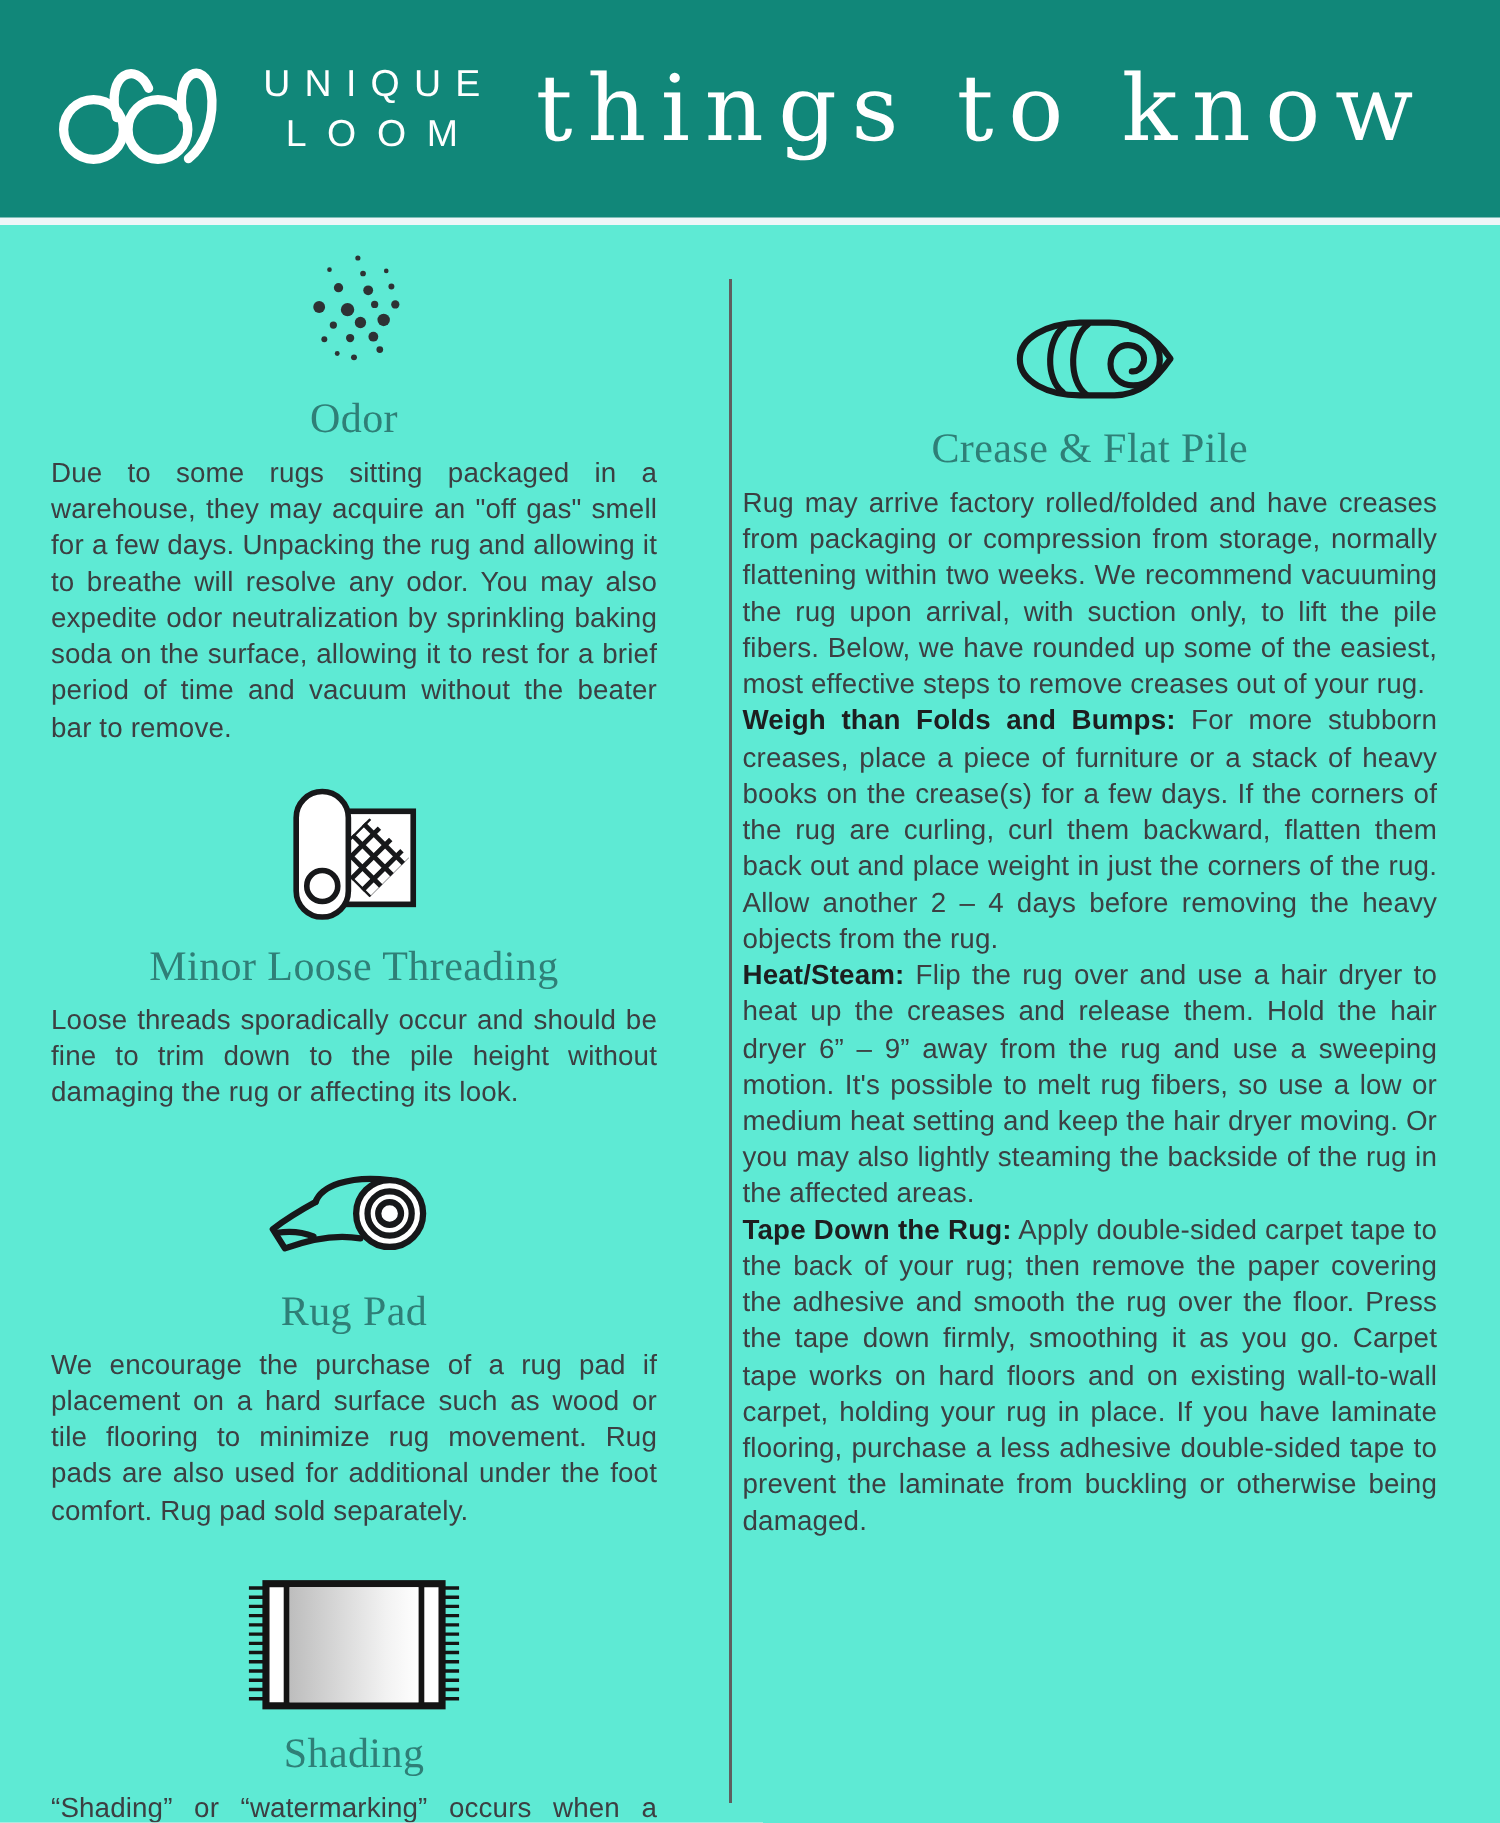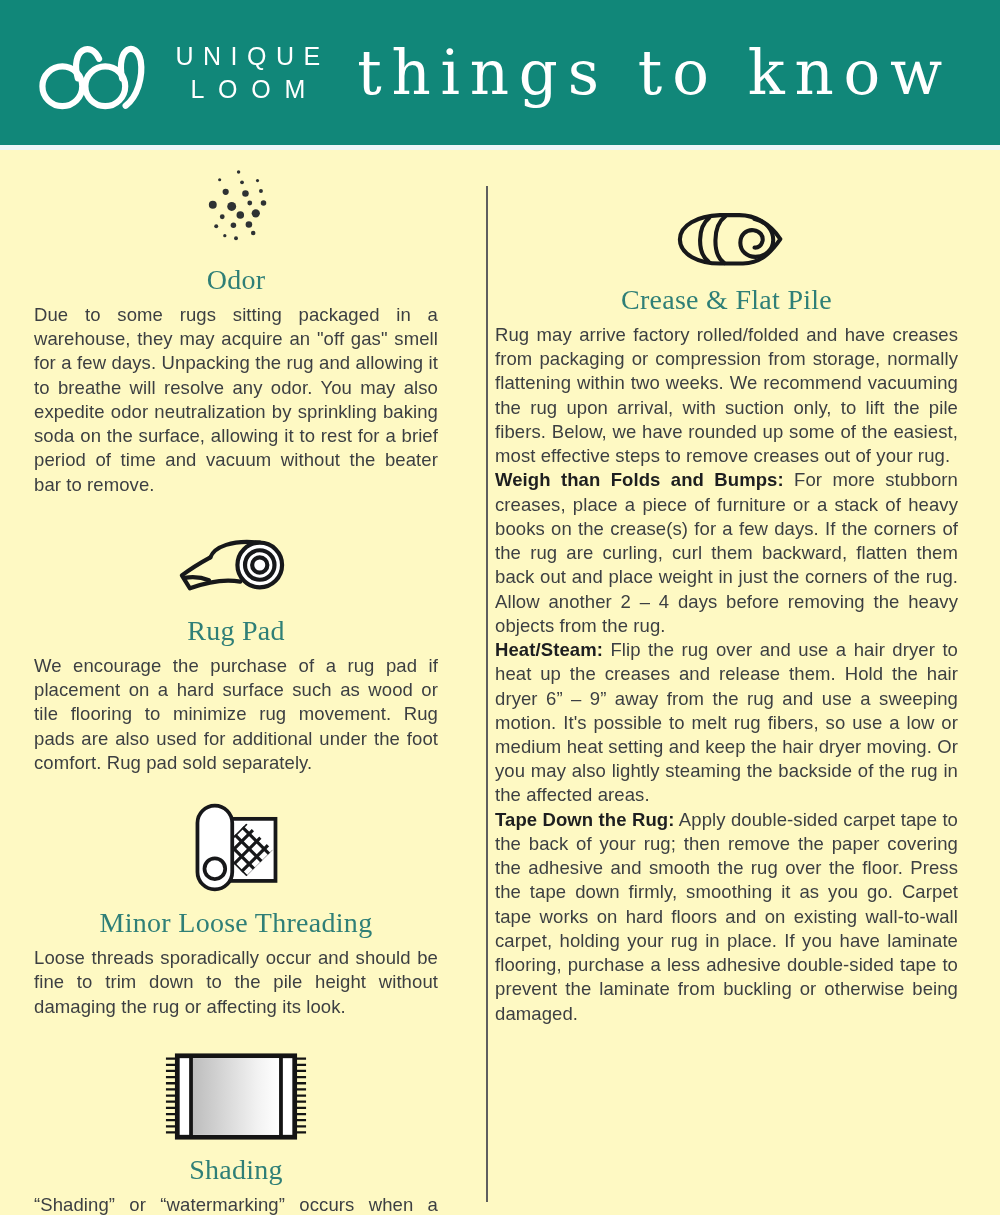--- a/index.html
+++ b/index.html
@@ -1,17 +1,17 @@
 <!DOCTYPE html>
 <html><head>
 <meta charset="utf-8">
 <style>
   html,body{margin:0;padding:0;background:#e9e9e9;}
   .page{
-    width:1000px;height:1215px;margin:0 auto;background:#fef9c3;
+    width:1000px;height:1215px;margin:0 auto;background:#5eead4;
     font-family:"Liberation Sans",sans-serif;position:relative;overflow:hidden;
   }
   
   .header{
     height:150px;background:#118779;display:flex;align-items:center;
     padding:0 38px;box-sizing:border-box;border-bottom:5px solid #eef6f8;
   }
   .logo{display:flex;align-items:center;gap:20px;flex:0 0 auto;}
   .logo-mark{width:108px;height:78px;}
   .brand{color:#ffffff;text-align:center;line-height:1.3;}
@@ -98,59 +98,59 @@
                 <circle cx="50" cy="84" r="2.3"></circle>
                 <circle cx="70" cy="78" r="2.6"></circle>
             </g>
           </svg>
         </div>
         <h2>Odor</h2>
         <p>Due to some rugs sitting packaged in a warehouse, they may acquire an "off gas" smell for a few days. Unpacking the rug and allowing it to breathe will resolve any odor. You may also expedite odor neutralization by sprinkling baking soda on the surface, allowing it to rest for a brief period of time and vacuum without the beater bar to remove.</p>
       </div>
 
       <div class="sec">
+        <div class="icon-wrap mt2">
+          <svg class="line-icon" width="104" height="94" viewBox="0 0 110 100">
+            <defs>
+              <clipPath id="diamondClip">
+                  <polygon points="66,24 94,52 66,80 38,52"></polygon>
+                </clipPath>
+            </defs>
+            <g fill="#ffffff" stroke="#17181a" stroke-width="4">
+              <rect x="37" y="19" width="60" height="66"></rect>
+            </g>
+            <g clip-path="url(#diamondClip)" stroke="#17181a" stroke-width="3.4" stroke-linecap="round">
+              <path d="M 34 56 L 70 20 M 40 64 L 78 26 M 48 72 L 86 34 M 56 80 L 94 42 M 62 86 L 98 50"></path>
+              <path d="M 34 48 L 72 86 M 42 40 L 80 78 M 50 32 L 88 70 M 58 24 L 94 60 M 66 18 L 100 52"></path>
+            </g>
+            <g fill="#ffffff" stroke="#17181a" stroke-width="4">
+              <rect x="14" y="5" width="37" height="89" rx="18.5"></rect>
+              <circle cx="32.5" cy="72" r="11"></circle>
+            </g>
+          </svg>
+        </div>
+        <h2>Minor Loose Threading</h2>
+        <p>Loose threads sporadically occur and should be fine to trim down to the pile height without damaging the rug or affecting its look.</p>
+      </div>
+
+      <div class="sec">
         <div class="icon-wrap mt3">
           <svg class="line-icon" width="126" height="76" viewBox="0 0 132 80">
             <g fill="none" stroke="#17181a" stroke-width="4.4" stroke-linecap="round" stroke-linejoin="round">
               <path d="M 91 16.5 C 62 13 43 21 39 32"></path>
               <path d="M 39 32 C 28 38 17 45 9 51 L 17.5 64.5 C 38 57 57 55 70.5 57.5"></path>
               <path d="M 12 53.5 C 22 52 30 53 37.5 56"></path>
               <circle cx="91" cy="40" r="23.5" fill="#ffffff"></circle>
               <circle cx="91" cy="40" r="15.5"></circle>
               <circle cx="91" cy="40" r="8"></circle>
             </g>
           </svg>
         </div>
         <h2>Rug Pad</h2>
         <p>We encourage the purchase of a rug pad if placement on a hard surface such as wood or tile flooring to minimize rug movement. Rug pads are also used for additional under the foot comfort. Rug pad sold separately.</p>
-      </div>
-
-      <div class="sec">
-        <div class="icon-wrap mt2">
-          <svg class="line-icon" width="104" height="94" viewBox="0 0 110 100">
-            <defs>
-              <clipPath id="diamondClip">
-                  <polygon points="66,24 94,52 66,80 38,52"></polygon>
-                </clipPath>
-            </defs>
-            <g fill="#ffffff" stroke="#17181a" stroke-width="4">
-              <rect x="37" y="19" width="60" height="66"></rect>
-            </g>
-            <g clip-path="url(#diamondClip)" stroke="#17181a" stroke-width="3.4" stroke-linecap="round">
-              <path d="M 34 56 L 70 20 M 40 64 L 78 26 M 48 72 L 86 34 M 56 80 L 94 42 M 62 86 L 98 50"></path>
-              <path d="M 34 48 L 72 86 M 42 40 L 80 78 M 50 32 L 88 70 M 58 24 L 94 60 M 66 18 L 100 52"></path>
-            </g>
-            <g fill="#ffffff" stroke="#17181a" stroke-width="4">
-              <rect x="14" y="5" width="37" height="89" rx="18.5"></rect>
-              <circle cx="32.5" cy="72" r="11"></circle>
-            </g>
-          </svg>
-        </div>
-        <h2>Minor Loose Threading</h2>
-        <p>Loose threads sporadically occur and should be fine to trim down to the pile height without damaging the rug or affecting its look.</p>
       </div>
 
       <div class="sec">
         <div class="icon-wrap mt4">
           <svg class="line-icon" width="142" height="91" viewBox="0 0 150 96">
             <defs>
               <linearGradient id="shadeGrad" x1="0" y1="0" x2="1" y2="0">
                 <stop offset="0" stop-color="#bdbdbd"></stop>
                 <stop offset="0.75" stop-color="#f2f2f2"></stop>
                 <stop offset="1" stop-color="#ffffff"></stop>

